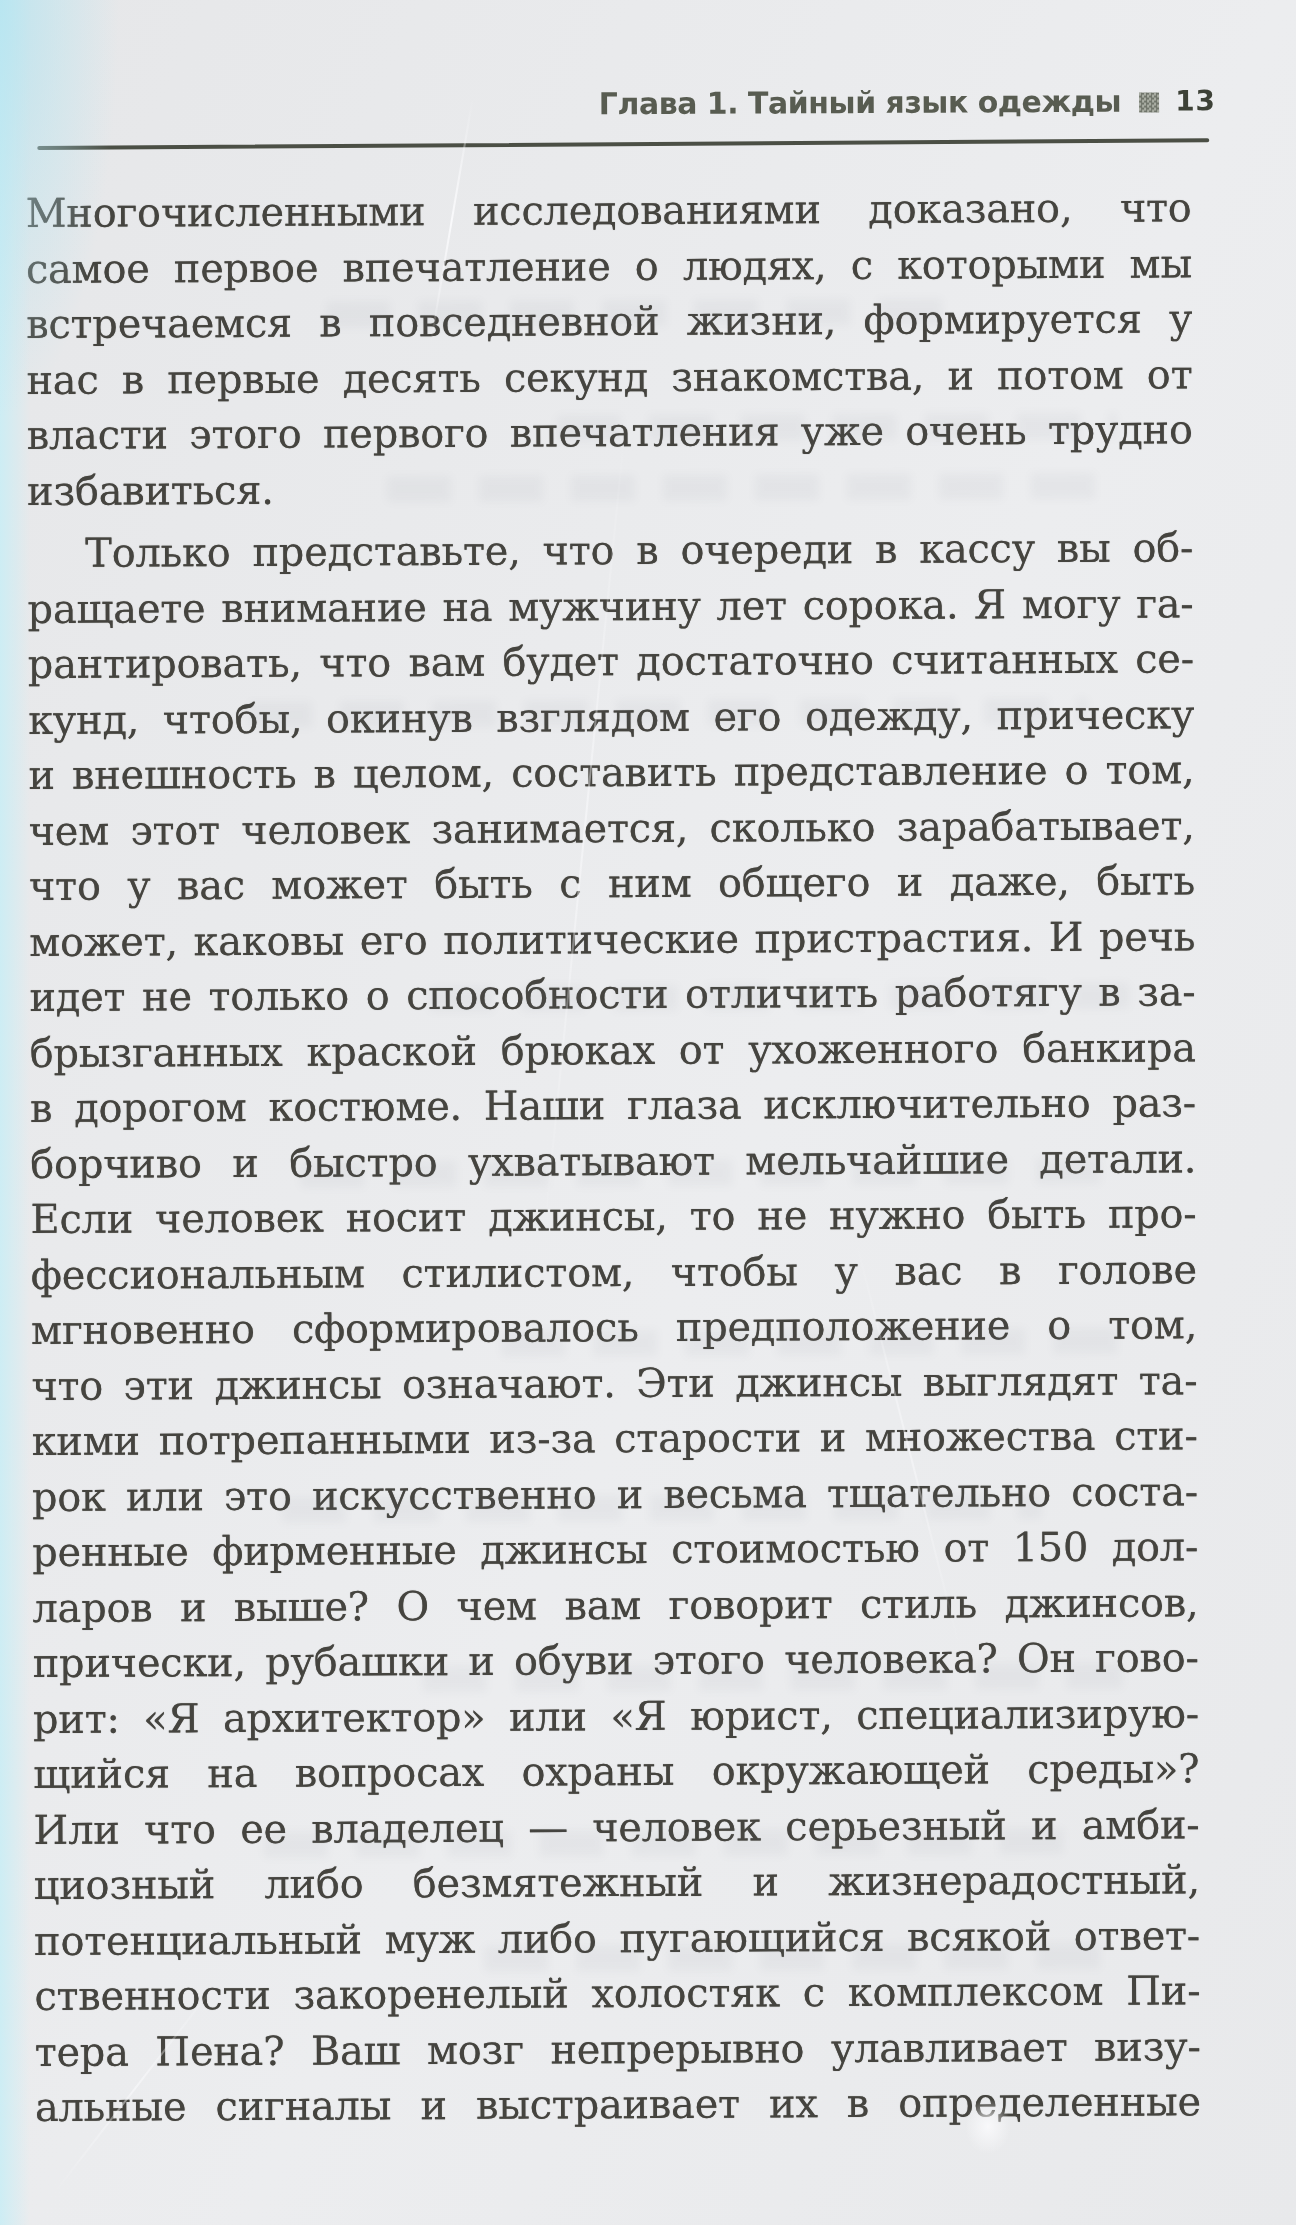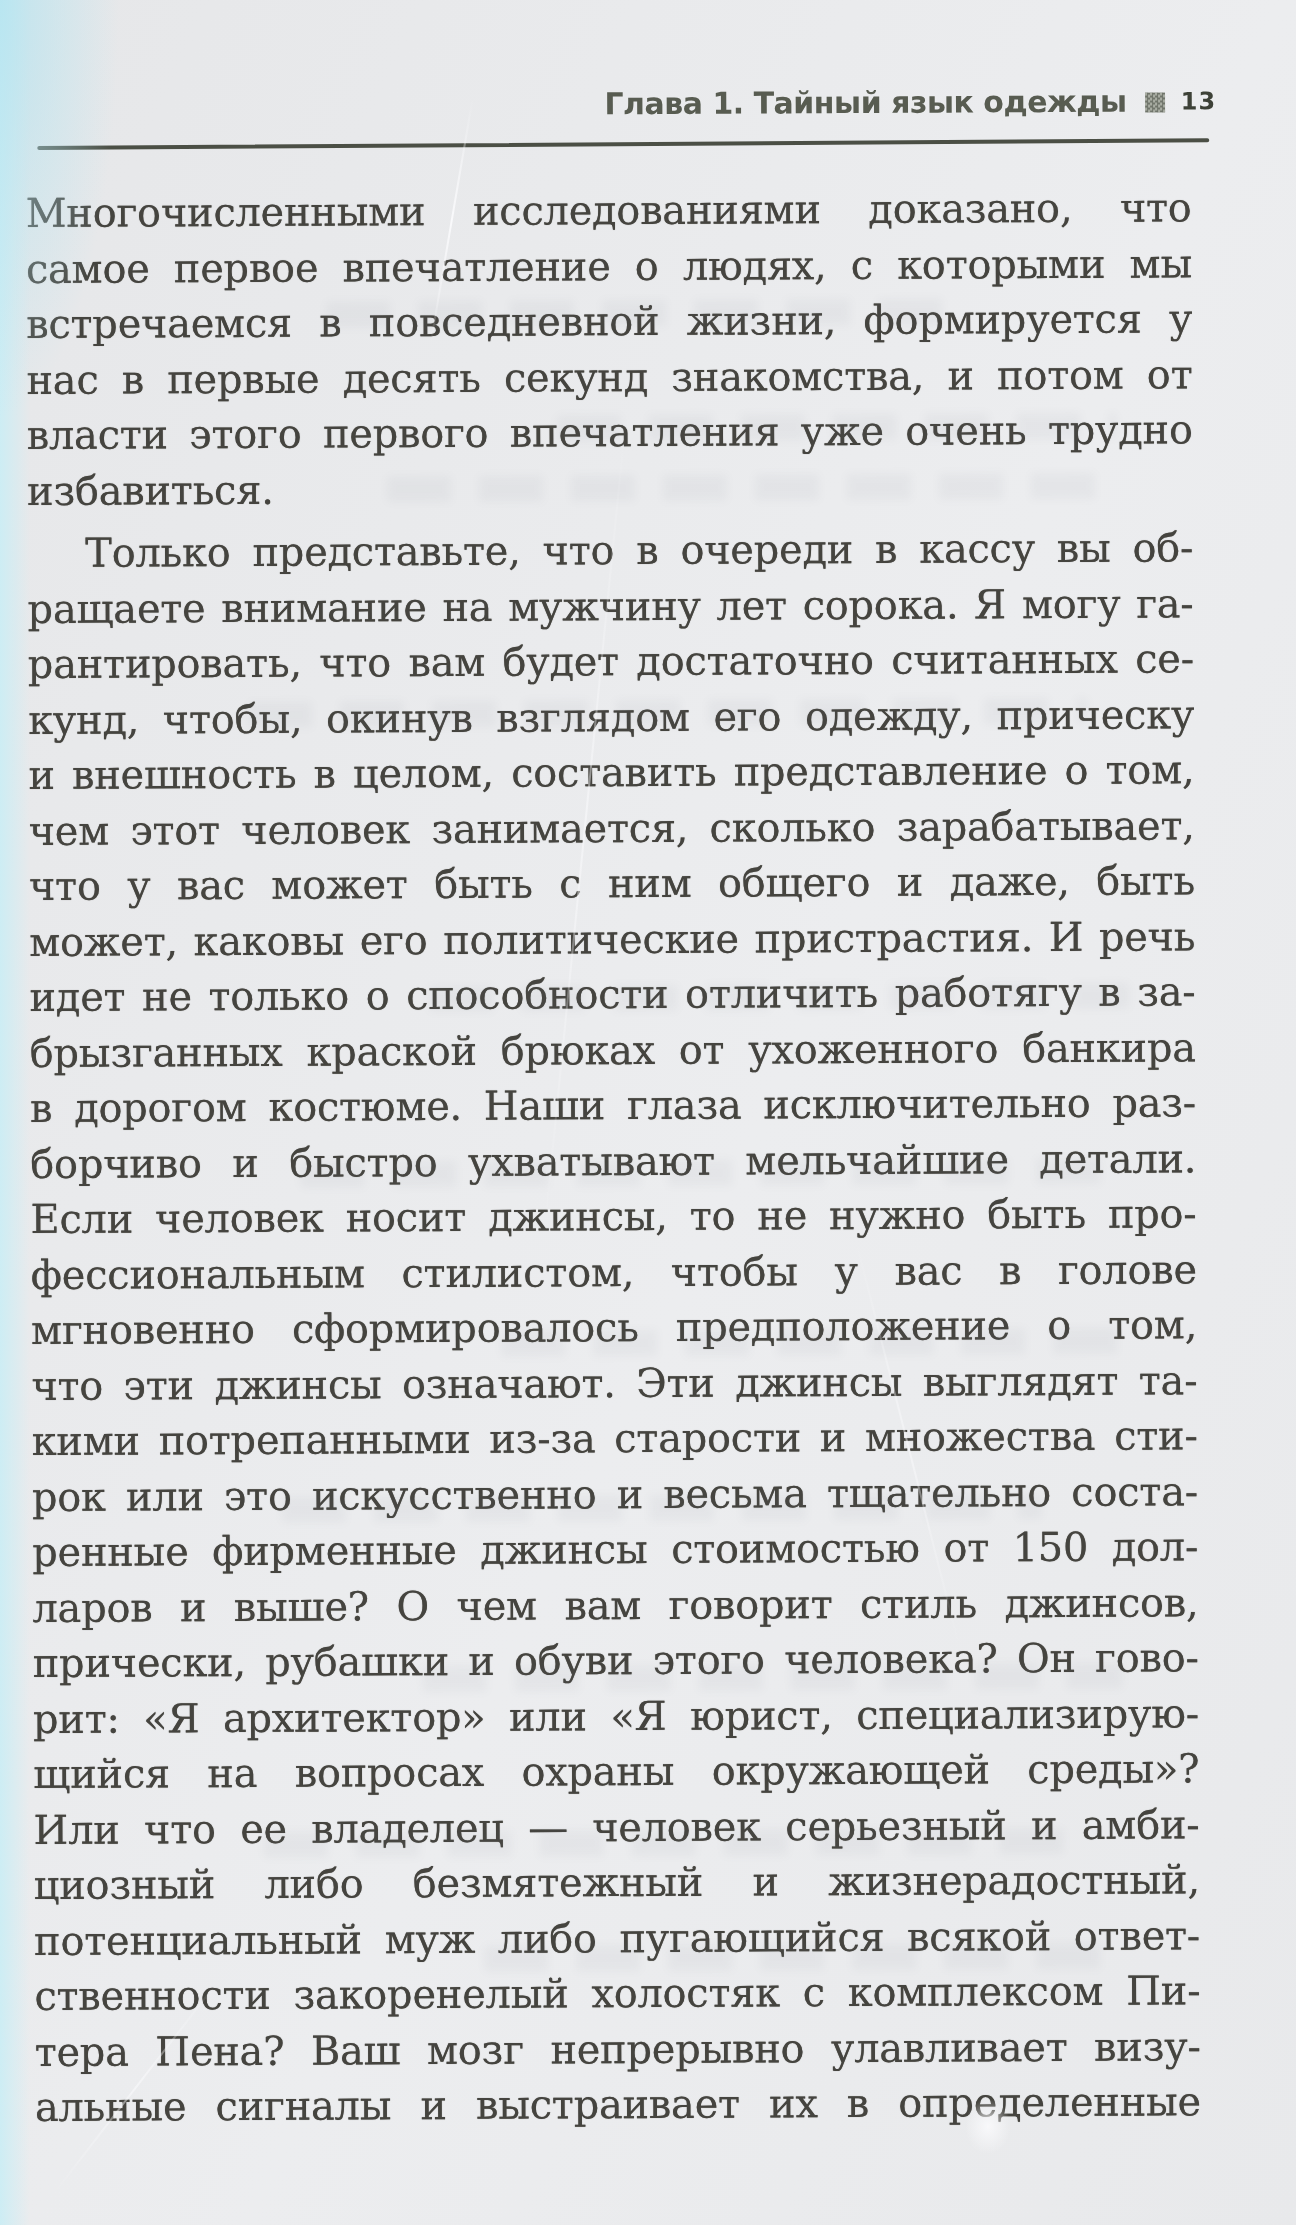--- a/index.html
+++ b/index.html
@@ -15,21 +15,21 @@
     background:radial-gradient(ellipse at 0 0,rgba(180,228,240,.8),rgba(180,228,240,0) 70%);z-index:5;}
 
   .scan{position:absolute;inset:0;transform:rotate(-0.28deg);}
 
   
   .header{position:absolute;top:86px;right:83px;display:flex;align-items:center;
     font-family:"DejaVu Sans", sans-serif;color:#585c51;}
   .chapter{font-size:30px;font-weight:700;letter-spacing:-0.5px;}
   .sq{width:20px;height:20px;margin:2px 16px 0 18px;
     background:conic-gradient(#70756b 25%,#a8aca2 0 50%,#70756b 0 75%,#a8aca2 0) 0 0/5px 5px;}
-  .pagenum{font-size:24px;font-weight:700;color:#3d4137;letter-spacing:1px;text-align:right;}
+  .pagenum{font-size:28px;font-weight:700;color:#3d4137;letter-spacing:1px;text-align:right;}
 
   .rule{position:absolute;top:142px;left:42px;width:1172px;height:4px;
     background:#4b4f45;border-radius:2px;transform:rotate(-0.1deg);}
 
   
   .body-text{position:absolute;left:30px;top:183px;width:1166px;
     font-size:40px;line-height:55.5px;color:#45443f;letter-spacing:-0.3px;
     text-shadow:0 0 0.7px rgba(64,63,58,.75);}
   .para{margin:0;}
   .para.p2{margin-top:7px;}

